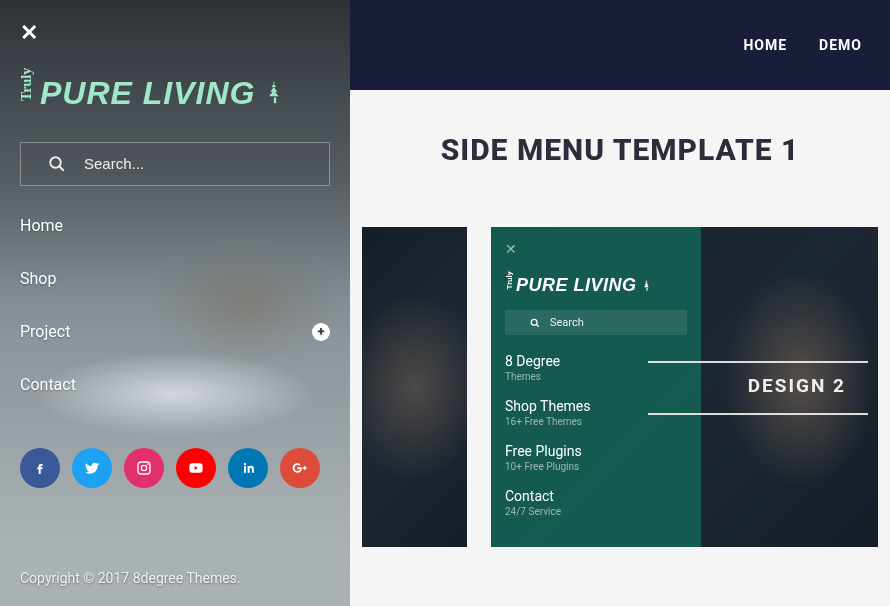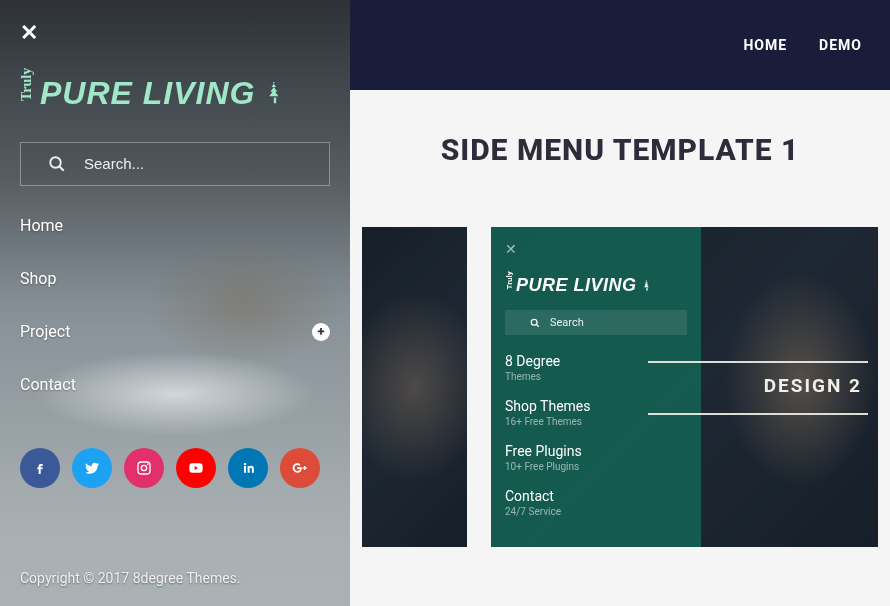--- a/index.html
+++ b/index.html
@@ -78,21 +78,21 @@
     .mini-tree { width: 14px; height: 14px; }
     .mini-tree svg { width: 100%; height: 100%; fill: #fff; }
     .mini-search { display: flex; align-items: center; gap: 10px; background: rgba(255,255,255,0.1); padding: 6px 25px; margin-bottom: 18px; }
     .mini-search-icon { width: 10px; height: 10px; }
     .mini-search-icon svg { width: 100%; height: 100%; stroke: #fff; stroke-width: 3; fill: none; }
     .mini-search-txt { font-size: 11px; color: rgba(255,255,255,0.9); }
     .mini-item { margin-bottom: 16px; }
     .mini-item-title { font-size: 14px; color: #fff; margin-bottom: 2px; }
     .mini-item-sub { font-size: 10px; color: rgba(255,255,255,0.55); }
     
-    .design-label { position: absolute; right: 16px; top: 46%; color: #f2efe8; font-size: 19px; font-weight: 700; letter-spacing: 2px; z-index: 5; }
+    .design-label { position: absolute; right: 32px; top: 46%; color: #f2efe8; font-size: 19px; font-weight: 700; letter-spacing: 2px; z-index: 5; }
     .design-line { position: absolute; height: 2px; background: rgba(242,239,232,0.9); z-index: 5; }
     .design-line-top { width: 220px; right: 10px; top: 42%; }
     .design-line-bot { width: 220px; right: 10px; top: 58%; }
   </style>
 </head>
 <body>
 
 <div class="page">
 
   <aside class="sidebar">

